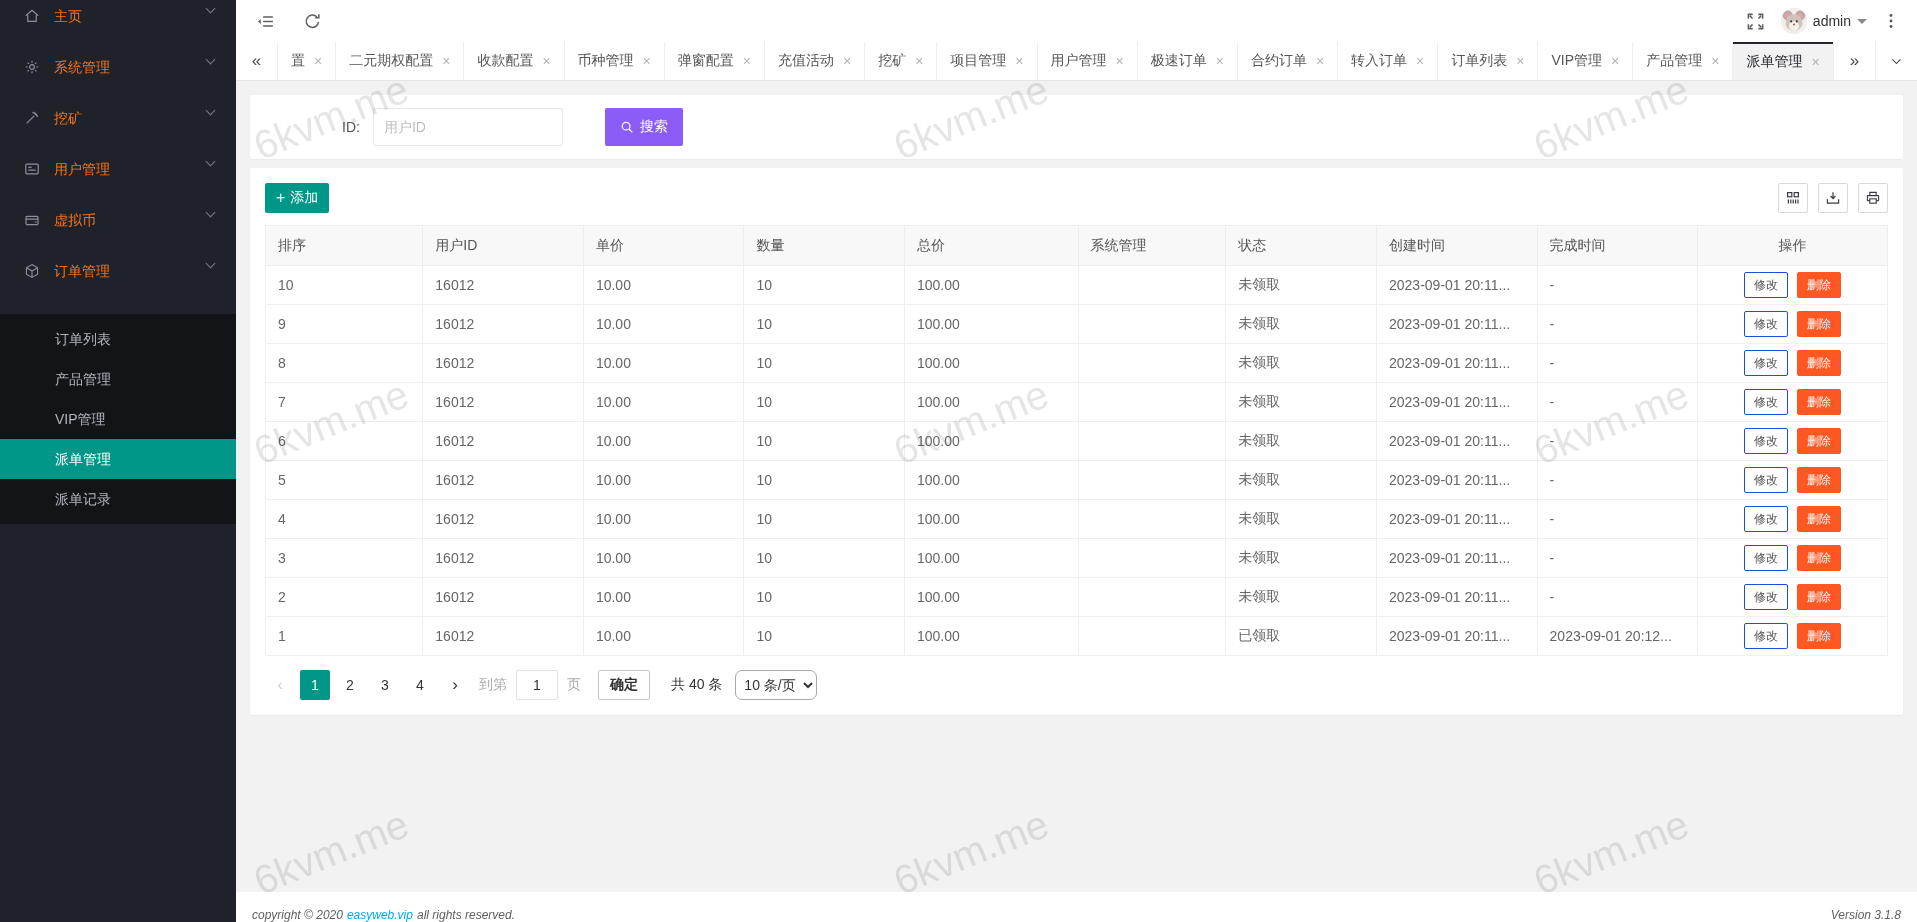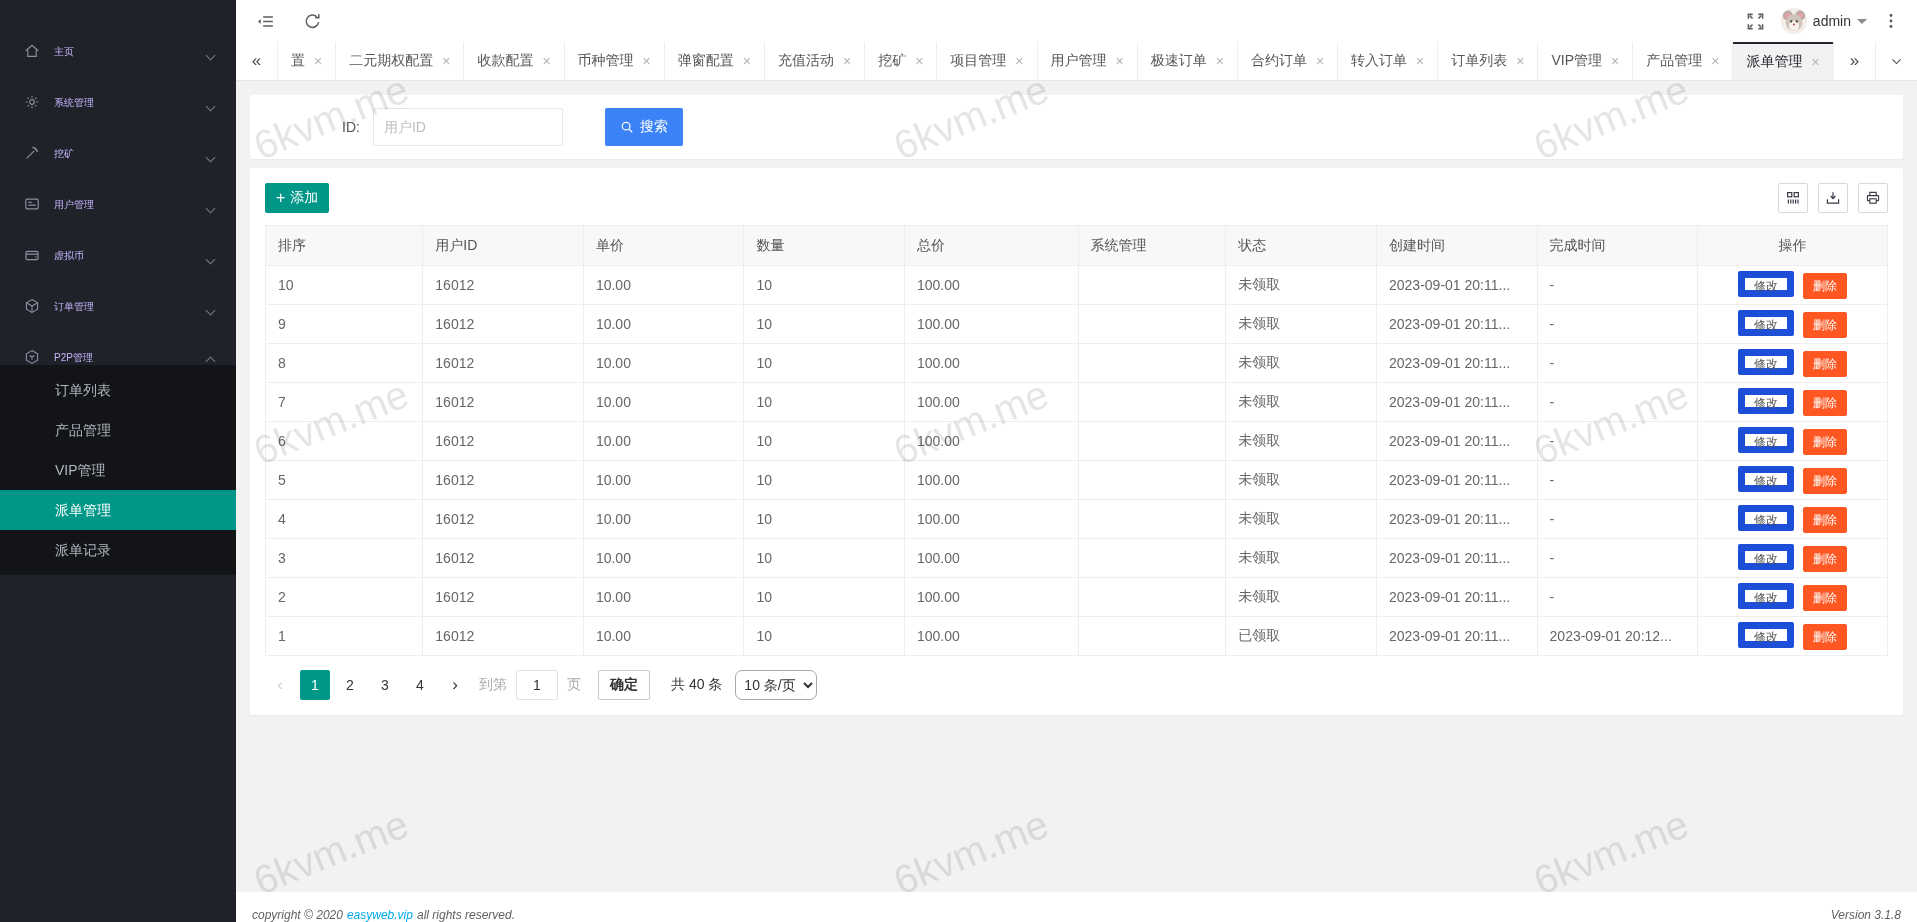--- a/index.html
+++ b/index.html
@@ -4,21 +4,21 @@
 <style>
   * { margin:0; padding:0; box-sizing:border-box; }
   html,body { width:1917px; height:922px; overflow:hidden;
     font-family:"Liberation Sans","DejaVu Sans",sans-serif; background:#f2f2f2; }
   .app { display:flex; width:100%; height:100%; }
 
   
   .sidebar { width:236px; background:#20222a; flex-shrink:0; display:flex; flex-direction:column; overflow:hidden; }
   .logo { height:56px; line-height:56px; text-align:center; color:#f2f2f2; font-size:16px; letter-spacing:1px; flex-shrink:0; }
   .menu { flex:1; padding-top:8px; }
-  .menu-item { height:51px; display:flex; align-items:flex-end; padding:0 22px 0 24px; font-size:10px; cursor:pointer; color:#c4b5fd; }
+  .menu-item { height:51px; display:flex; align-items:flex-start; padding:0 22px 0 24px; font-size:14px; cursor:pointer; color:#f97316; }
   .menu-item .mi-icon { width:16px; height:16px; margin-right:14px; color:#8b8fa0; flex-shrink:0; }
   .mi-icon svg { width:16px; height:16px; display:block; }
   .menu-item .mi-label { flex:1; }
   .chev { width:7px; height:7px; border-right:1.4px solid #767b89; border-bottom:1.4px solid #767b89; transform:rotate(45deg); margin-top:-3px; }
   .chev.up { transform:rotate(-135deg); margin-top:4px; }
   .submenu { background:#131418; padding:5px 0; }
   .submenu-item { height:40px; line-height:40px; padding-left:55px; font-size:14px; color:#b2b6bf; cursor:pointer; }
   .submenu-item.active { background:#009688; color:#fff; }
 
   
@@ -46,36 +46,36 @@
   .tab { display:flex; align-items:center; padding:0 13px; font-size:14px; color:#555; border-right:1px solid #eee; cursor:pointer; white-space:nowrap; }
   .tab .close { margin-left:9px; color:#b3b3b3; font-size:14px; }
   .tab.active { background:#f2f2f2; border-top:2px solid #23262e; color:#23262e; }
 
   .content { flex:1; padding:14px; overflow:hidden; }
   .card { background:#fff; border-radius:2px; box-shadow:0 1px 2px rgba(0,0,0,0.04); }
   .search-card { height:64px; display:flex; align-items:center; padding-left:92px; margin-bottom:9px; }
   .search-label { font-size:14px; color:#555; margin-right:13px; }
   .search-input { width:190px; height:38px; border:1px solid #e6e6e6; border-radius:2px; padding:0 10px; font-size:14px; color:#333; outline:none; }
   .search-input::placeholder { color:#bdbdbd; }
-  .search-btn { margin-left:42px; height:38px; padding:0 15px; background:#3b82f6; color:#fff; border:none; border-radius:2px; font-size:14px; display:flex; align-items:center; gap:6px; cursor:pointer; }
+  .search-btn { margin-left:42px; height:38px; padding:0 15px; background:#8b5cf6; color:#fff; border:none; border-radius:2px; font-size:14px; display:flex; align-items:center; gap:6px; cursor:pointer; }
   .search-btn svg { width:14px; height:14px; }
 
   .table-card { padding:15px; }
   .table-toolbar { display:flex; justify-content:space-between; align-items:center; margin-bottom:12px; }
   .add-btn { height:30px; padding:0 11px; background:#009688; color:#fff; border:none; border-radius:2px; font-size:14px; display:flex; align-items:center; gap:5px; cursor:pointer; }
   .add-btn .plus { font-size:16px; line-height:1; }
   .tool-btns { display:flex; gap:10px; }
   .tool-btn { width:30px; height:30px; border:1px solid #d9d9d9; background:#fff; border-radius:2px; display:flex; align-items:center; justify-content:center; color:#3a3a46; cursor:pointer; }
   .tool-btn svg { width:16px; height:16px; }
 
   table { width:100%; border-collapse:collapse; table-layout:fixed; }
   th,td { border:1px solid #eee; font-size:14px; padding:0 12px; height:39px; text-align:left; color:#666; font-weight:normal; overflow:hidden; white-space:nowrap; text-overflow:ellipsis; }
   th { background:#f8f8f8; color:#555; height:40px; }
   th.center, td.center { text-align:center; }
-  .btn-edit { height:26px; padding:0 9px; background:#fff; border:7px solid #1d4ed8; border-radius:2px; font-size:12px; color:#555; cursor:pointer; margin-right:9px; }
+  .btn-edit { height:26px; padding:0 9px; background:#fff; border:1px solid #1d4ed8; border-radius:2px; font-size:12px; color:#555; cursor:pointer; margin-right:9px; }
   .btn-del { height:26px; padding:0 9px; background:#ff5722; border:1px solid #ff5722; border-radius:2px; font-size:12px; color:#fff; cursor:pointer; }
 
   .pagination { display:flex; align-items:center; margin-top:14px; gap:5px; font-size:14px; color:#666; }
   .page-arrow { width:30px; height:30px; display:flex; align-items:center; justify-content:center; font-size:17px; color:#333; cursor:pointer; }
   .page-arrow.disabled { color:#d2d2d2; cursor:default; }
   .page-num { min-width:30px; height:30px; display:flex; align-items:center; justify-content:center; border-radius:2px; color:#333; cursor:pointer; padding:0 4px; }
   .page-num.active { background:#009688; color:#fff; }
   .goto-text { color:#ababab; margin:0 4px; }
   .goto-input { width:42px; height:30px; border:1px solid #e2e2e2; border-radius:2px; text-align:center; font-size:14px; color:#333; outline:none; }
   .confirm-btn { height:30px; padding:0 11px; background:#fff; border:1px solid #c9c9c9; border-radius:2px; font-size:14px; color:#333; font-weight:bold; cursor:pointer; margin:0 8px; }
@@ -145,30 +145,20 @@
         </div>
         <div class="menu-item">
           <span class="mi-icon">
             <svg viewBox="0 0 16 16" fill="none" stroke="currentColor" stroke-width="1.1">
               <path d="M8 1.6l5.6 3.2v6.4L8 14.4 2.4 11.2V4.8z"></path>
               <path d="M2.4 4.8L8 8l5.6-3.2M8 8v6.4"></path>
             </svg>
           </span>
           <span class="mi-label">订单管理</span>
           <span class="chev"></span>
-        </div>
-        <div class="menu-item">
-          <span class="mi-icon">
-            <svg viewBox="0 0 16 16" fill="none" stroke="currentColor" stroke-width="1.1">
-              <path d="M8 1.6l5.6 3.2v6.4L8 14.4 2.4 11.2V4.8z"></path>
-              <path d="M5.6 6.6L8 8l2.4-1.4M8 8v2.8"></path>
-            </svg>
-          </span>
-          <span class="mi-label">P2P管理</span>
-          <span class="chev up"></span>
         </div>
         <div class="submenu">
           <div class="submenu-item">订单列表</div>
           <div class="submenu-item">产品管理</div>
           <div class="submenu-item">VIP管理</div>
           <div class="submenu-item active">派单管理</div>
           <div class="submenu-item">派单记录</div>
         </div>
       </nav>
   </aside>

